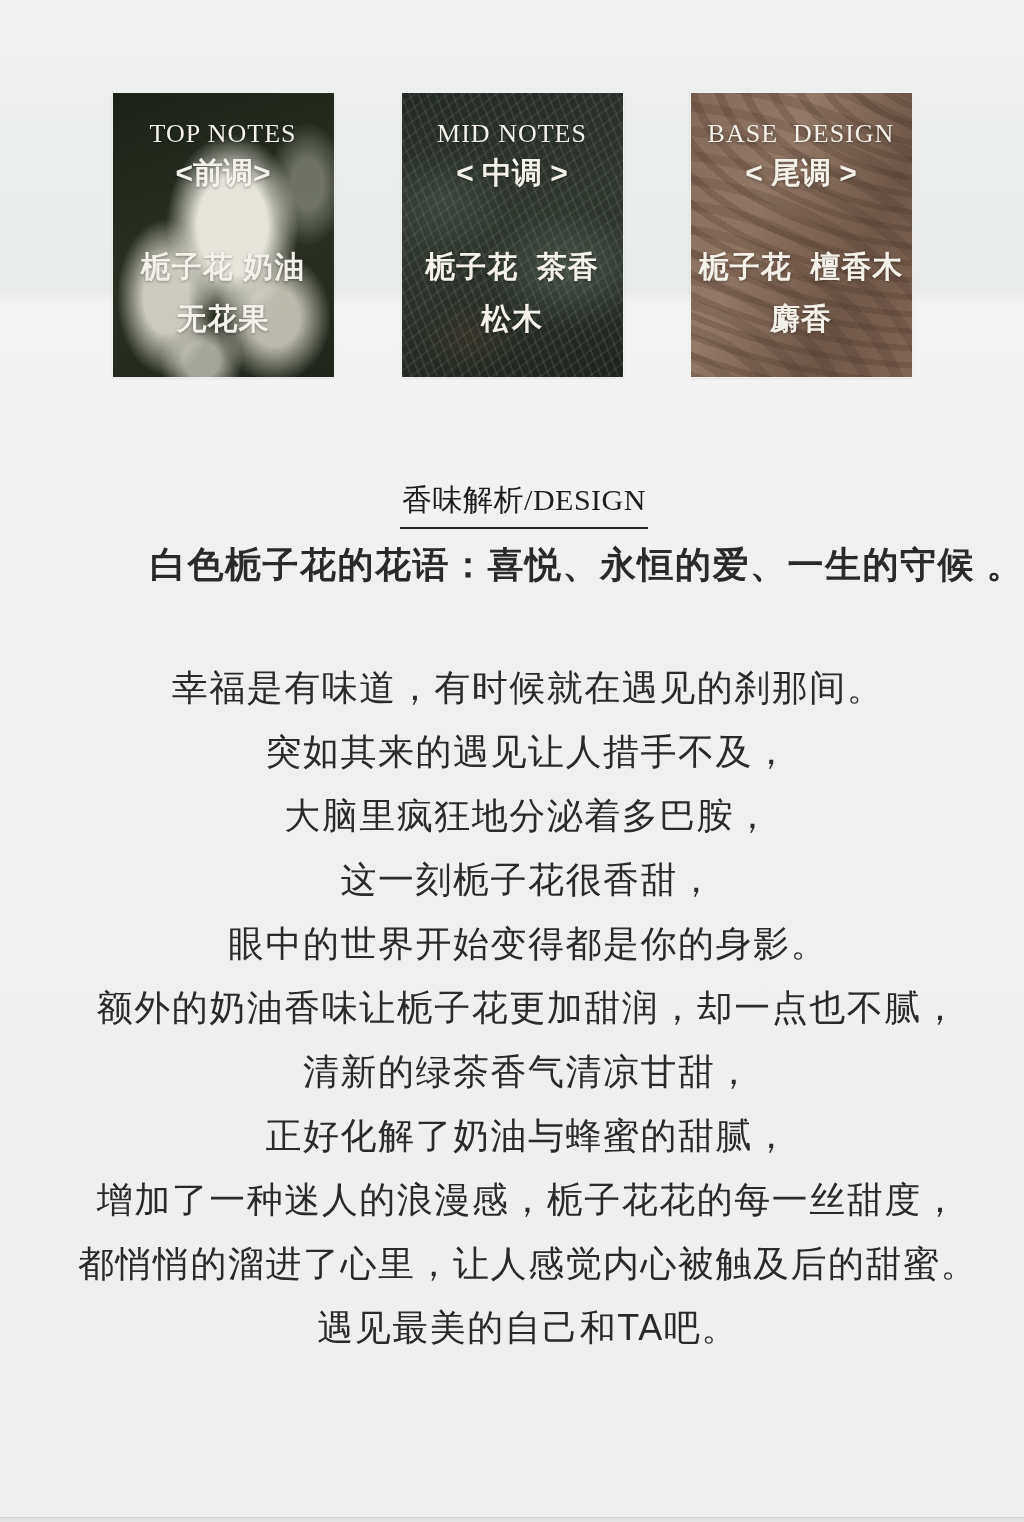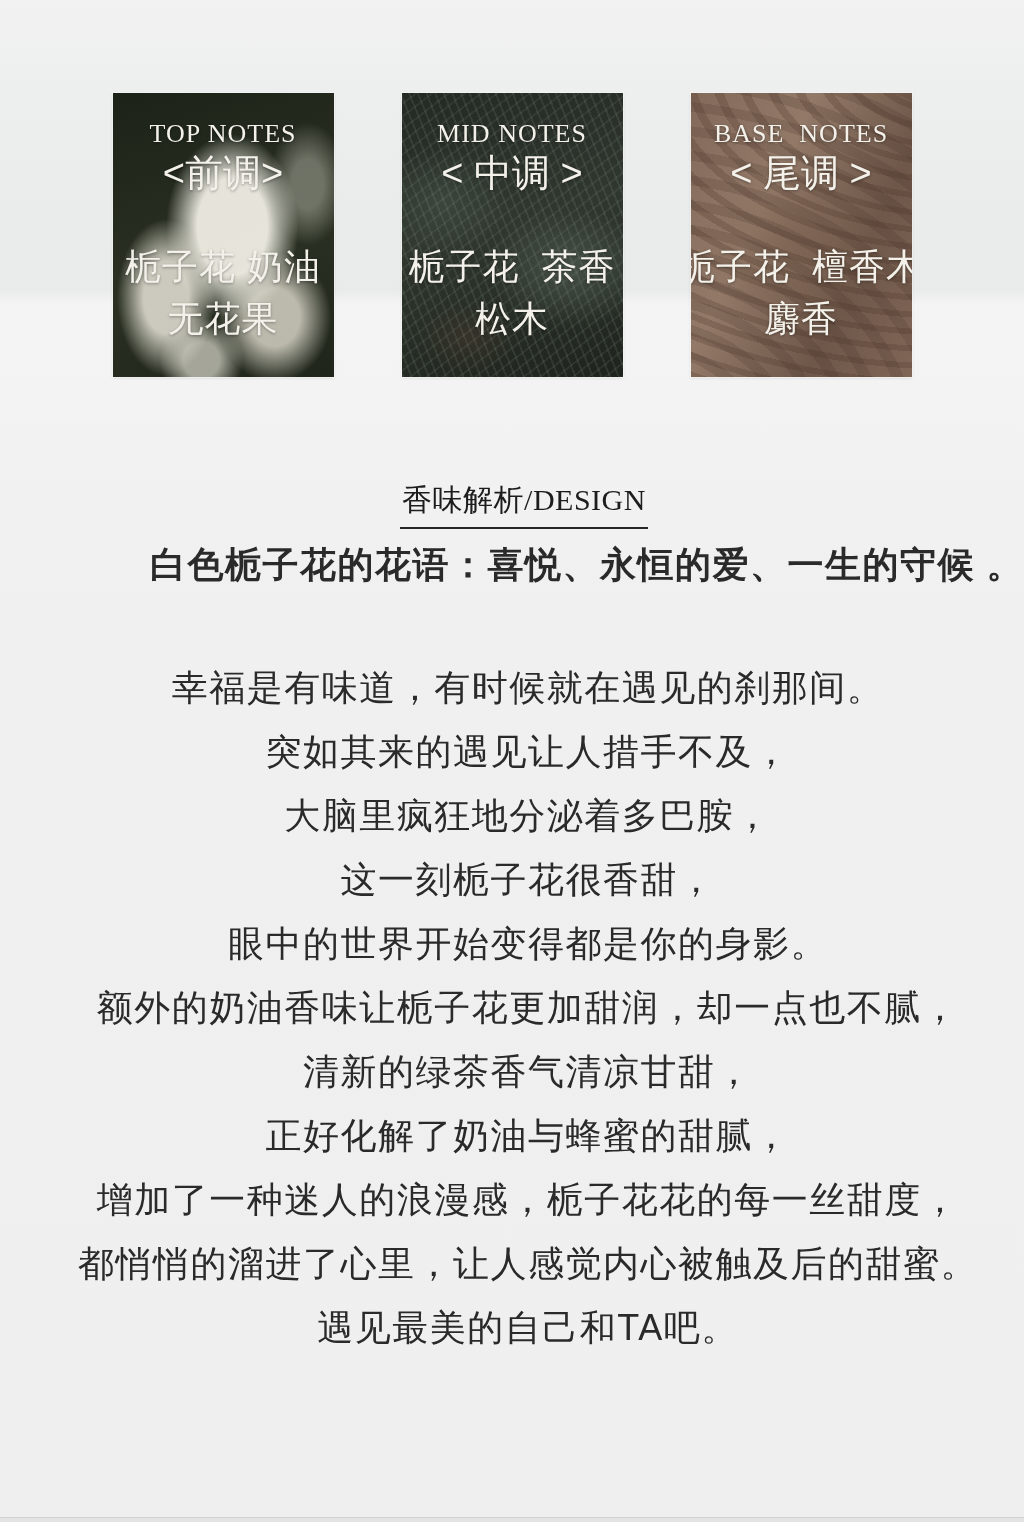--- a/index.html
+++ b/index.html
@@ -57,24 +57,24 @@
     display:flex;flex-direction:column;align-items:center;
     padding-top:26px;box-sizing:border-box;
     color:#f3f1ea;text-align:center;
     text-shadow:0 1px 3px rgba(0,0,0,0.35);
   }
   .card-title-en{
     font-family:"Liberation Serif","DejaVu Serif",serif;
     font-size:26px;line-height:30px;letter-spacing:1px;white-space:pre;
   }
   .card-title-cn{
-    font-size:38px;line-height:36px;font-weight:400;margin-top:6px;white-space:pre;
+    font-size:30px;line-height:36px;font-weight:700;margin-top:6px;white-space:pre;
   }
   .card-note-line{
-    font-size:36px;line-height:36px;font-weight:400;white-space:pre;letter-spacing:1px;
+    font-size:30px;line-height:36px;font-weight:700;white-space:pre;letter-spacing:1px;
   }
   .card-note-line.first{margin-top:58px;}
   .card-note-line.second{margin-top:16px;}
   
   .design-heading{
     position:absolute;top:468px;left:0;width:100%;
     margin:12px;text-align:center;font-weight:500;
     font-family:"Liberation Serif","DejaVu Serif",serif;
     font-size:30px;line-height:40px;color:#1d1d1d;letter-spacing:0.5px;
   }
@@ -125,21 +125,21 @@
         <div class="card-title-en">MID NOTES</div>
         <div class="card-title-cn">&lt; 中调 &gt;</div>
         <div class="card-note-line first">栀子花  茶香</div>
         <div class="card-note-line second">松木</div>
       </div>
     </figure>
 
     <figure class="note-card">
       <div class="card-photo photo-2"></div>
       <div class="card-overlay">
-        <div class="card-title-en">BASE  NOTES</div>
+        <div class="card-title-en">BASE  DESIGN</div>
         <div class="card-title-cn">&lt; 尾调 &gt;</div>
         <div class="card-note-line first">栀子花  檀香木</div>
         <div class="card-note-line second">麝香</div>
       </div>
     </figure>
 
   </section>
 
   <h2 class="design-heading">
     <span class="underlined">香味解析/DESIGN</span>

